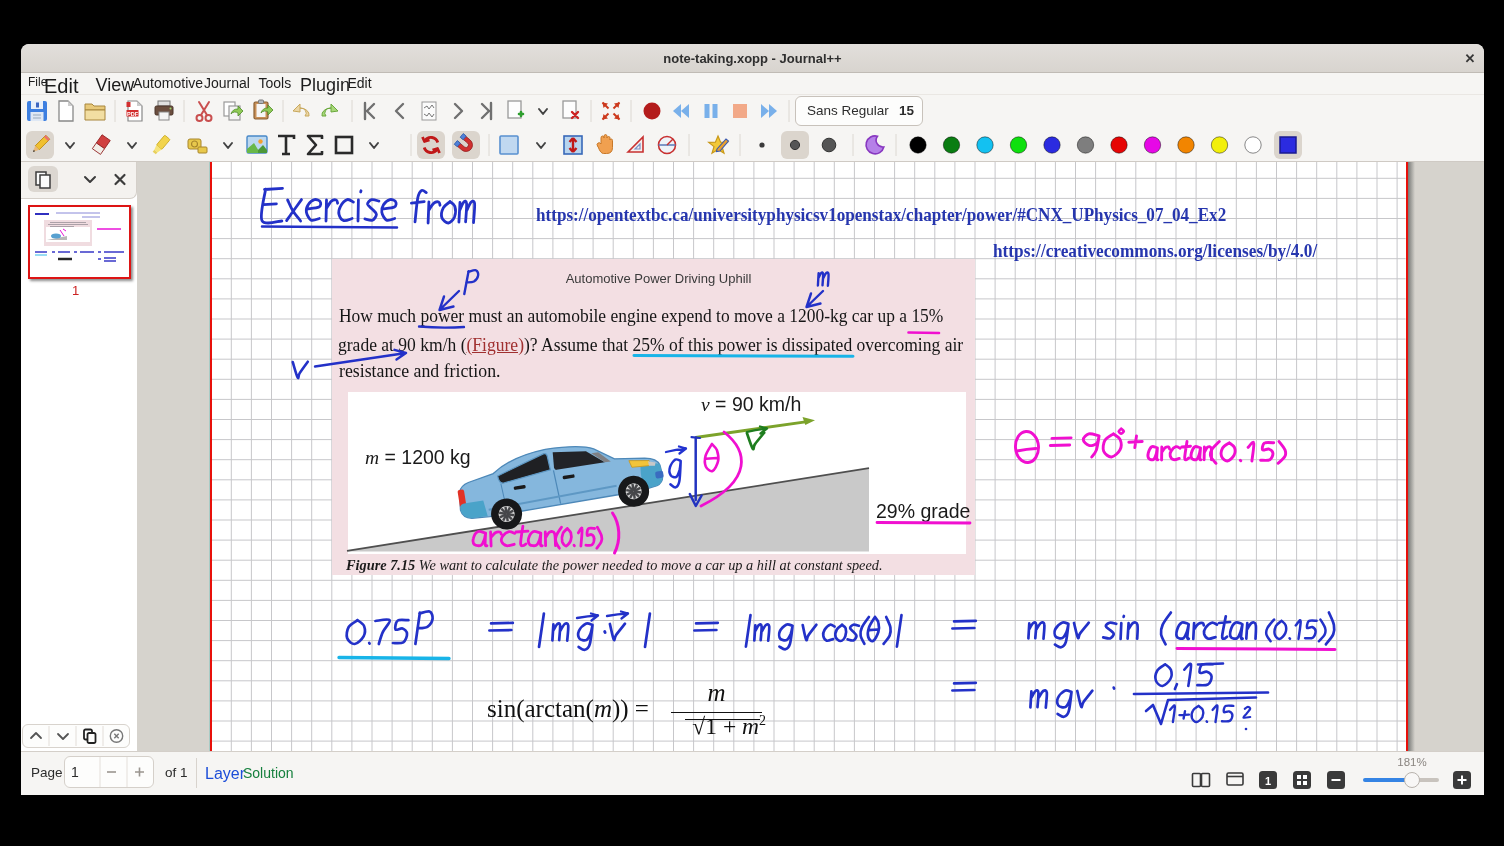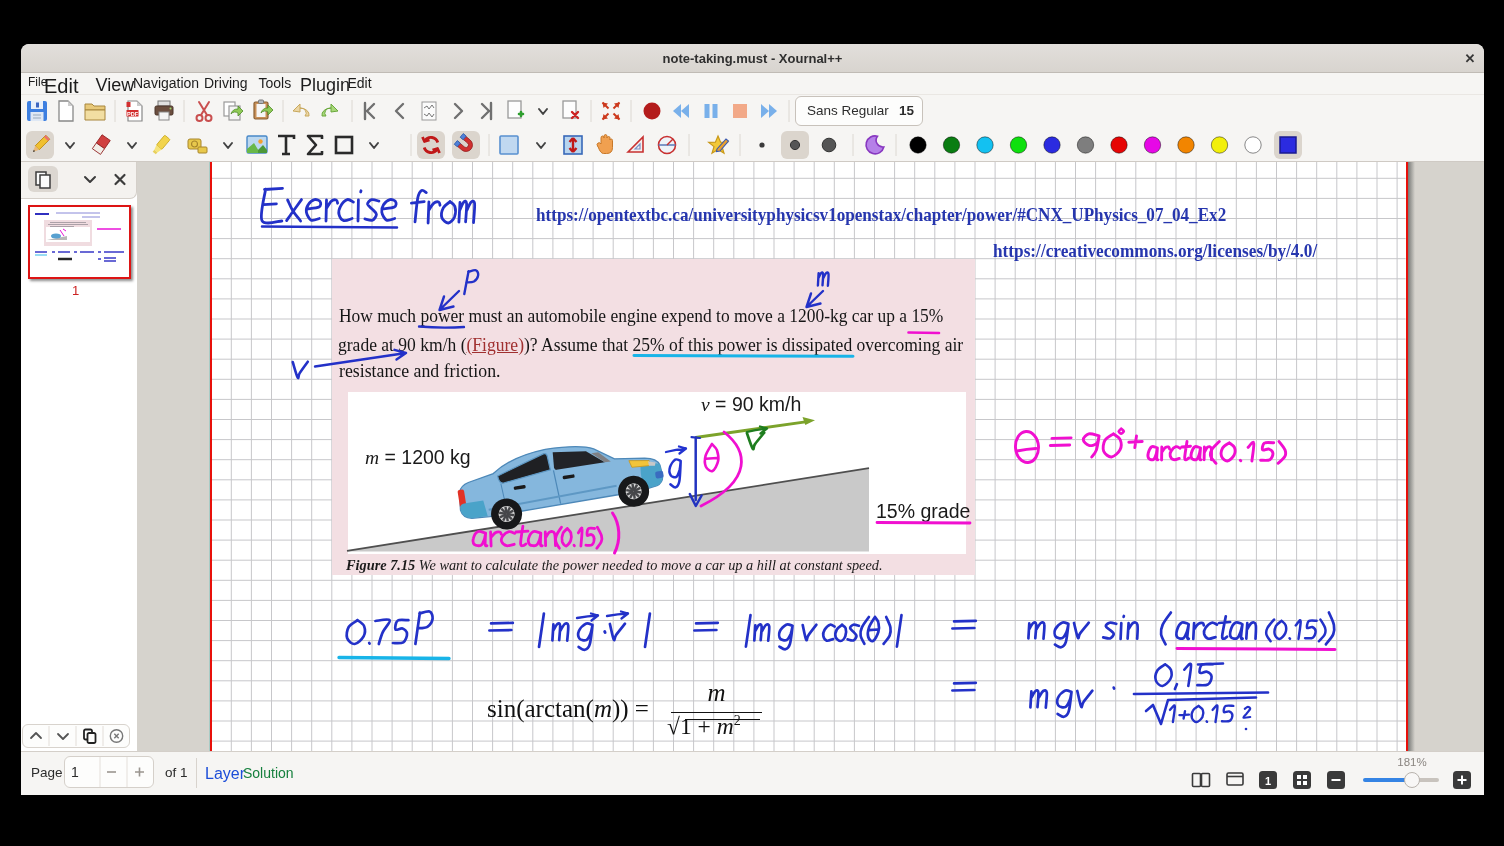--- a/index.html
+++ b/index.html
@@ -1,25 +1,25 @@
 <!DOCTYPE html>
 <html><head><meta charset="utf-8"><style>
 *{margin:0;padding:0;box-sizing:border-box}
 html,body{width:1504px;height:846px;background:#000;font-family:'Liberation Sans',sans-serif;overflow:hidden}
 </style></head><body>
 <div style="position:absolute;left:21px;top:44px;width:1463px;height:751px;background:#f6f5f3;border-radius:8px 8px 0 0;overflow:hidden">
 <div style="position:absolute;left:0px;top:0px;width:1463px;height:29px;background:linear-gradient(#e2dfdb,#d8d4cf);border-bottom:1px solid #c0bbb5;border-radius:8px 8px 0 0"></div>
-    <div style="position:absolute;left:0px;top:7px;white-space:nowrap;width:1463px;text-align:center;font-size:13px;font-weight:bold;color:#2f2f2f">note-taking.must - Xournal++</div>
+    <div style="position:absolute;left:0px;top:7px;white-space:nowrap;width:1463px;text-align:center;font-size:13px;font-weight:bold;color:#2f2f2f">note-taking.xopp - Journal++</div>
     <div style="position:absolute;left:1441px;top:7px;white-space:nowrap;width:16px;text-align:center;font-size:13px;font-weight:bold;color:#363636">✕</div>
     <div style="position:absolute;left:0px;top:29px;width:1463px;height:22px;background:#f6f5f3;border-bottom:1px solid #eae7e3"></div>
     <div style="position:absolute;left:7px;top:31px;white-space:nowrap;font-size:12px;color:#1c1c1c">File</div>
     <div style="position:absolute;left:23px;top:31px;white-space:nowrap;font-size:20px;color:#1c1c1c">Edit</div>
     <div style="position:absolute;left:74.5px;top:31px;white-space:nowrap;font-size:18px;color:#1c1c1c">View</div>
-    <div style="position:absolute;left:112px;top:31px;white-space:nowrap;font-size:14px;color:#1c1c1c">Navigation</div>
-    <div style="position:absolute;left:183px;top:31px;white-space:nowrap;font-size:14px;color:#1c1c1c">Driving</div>
+    <div style="position:absolute;left:112px;top:31px;white-space:nowrap;font-size:14px;color:#1c1c1c">Automotive</div>
+    <div style="position:absolute;left:183px;top:31px;white-space:nowrap;font-size:14px;color:#1c1c1c">Journal</div>
     <div style="position:absolute;left:237.5px;top:31px;white-space:nowrap;font-size:14px;color:#1c1c1c">Tools</div>
     <div style="position:absolute;left:279px;top:31px;white-space:nowrap;font-size:18px;color:#1c1c1c">Plugin</div>
     <div style="position:absolute;left:326.5px;top:31px;white-space:nowrap;font-size:14px;color:#1c1c1c">Edit</div>
     <div style="position:absolute;left:0px;top:51px;width:1463px;height:33px;background:#f6f5f3"></div>
     <div style="position:absolute;left:0px;top:84px;width:1463px;height:34px;background:#f6f5f3;border-bottom:1px solid #cfcac4"></div>
     <div style="position:absolute;left:774px;top:52px;width:128px;height:30px;background:#fdfdfc;border:1px solid #c8c2bb;border-radius:6px"></div>
     <div style="position:absolute;left:786px;top:59px;white-space:nowrap;font-size:13.5px;color:#2d2d2d">Sans Regular</div>
     <div style="position:absolute;left:878px;top:59px;white-space:nowrap;font-size:13.5px;font-weight:bold;color:#2d2d2d">15</div>
     <div style="position:absolute;left:5px;top:87px;width:28px;height:28px;background:#dbd5cd;border-radius:6px"></div>
     <div style="position:absolute;left:396px;top:87px;width:28px;height:28px;background:#dbd5cd;border-radius:6px"></div>
@@ -124,32 +124,33 @@
       <circle cx="1391" cy="29" r="7.5" fill="#f8f7f6" stroke="#b8b3ad" stroke-width="1"></circle>
       <g transform="translate(1441,29)">
         <rect x="-9" y="-9" width="18" height="18" rx="3.5" fill="#3a3a3a"></rect>
         <rect x="-4.5" y="-1" width="9" height="2" fill="#fff"></rect>
         <rect x="-1" y="-4.5" width="2" height="9" fill="#fff"></rect>
       </g>
     </svg>
     <div style="position:absolute;left:515px;top:160px;white-space:nowrap;font-size:19px;font-weight:bold;font-family:'Liberation Serif', serif;color:#2636ae;transform:scaleX(0.9);transform-origin:0 0">https://opentextbc.ca/universityphysicsv1openstax/chapter/power/#CNX_UPhysics_07_04_Ex2</div>
     <div style="position:absolute;left:972px;top:195.5px;white-space:nowrap;font-size:19px;font-weight:bold;font-family:'Liberation Serif', serif;color:#2636ae;transform:scaleX(0.907);transform-origin:0 0">https://creativecommons.org/licenses/by/4.0/</div>
     <div style="position:absolute;left:311px;top:215px;width:643px;height:316px;background:#f3dfe3"></div>
+    <div style="position:absolute;left:316px;top:227px;white-space:nowrap;width:643px;text-align:center;font-size:13px;color:#3a3a3a">Automotive Power Driving Uphill</div>
     <div style="position:absolute;left:317.6px;top:261px;white-space:nowrap;font-size:19.5px;font-family:'Liberation Serif', serif;color:#151515;transform-origin:0 0;transform:scaleX(0.895)">How much power must an automobile engine expend to move a 1200-kg car up a 15%</div>
     <div style="position:absolute;left:317px;top:289.5px;white-space:nowrap;font-size:19.5px;font-family:'Liberation Serif', serif;color:#151515;transform-origin:0 0;transform:scaleX(0.899)">grade at 90 km/h (<span style="color:#a03030;text-decoration:underline">(Figure)</span>)? Assume that 25% of this power is dissipated overcoming air</div>
     <div style="position:absolute;left:317.6px;top:316px;white-space:nowrap;font-size:19.5px;font-family:'Liberation Serif', serif;color:#151515;transform-origin:0 0;transform:scaleX(0.912)">resistance and friction.</div>
     <div style="position:absolute;left:326.5px;top:347.5px;width:618.5px;height:162px;background:#fff"></div>
     <div style="position:absolute;left:680px;top:348.5px;white-space:nowrap;font-size:19.5px;color:#1a1a1a"><i style="font-family:Liberation Serif">v</i> = 90 km/h</div>
     <div style="position:absolute;left:344px;top:402px;white-space:nowrap;font-size:19.5px;color:#1a1a1a"><i style="font-family:Liberation Serif">m</i> = 1200 kg</div>
-    <div style="position:absolute;left:855px;top:456px;white-space:nowrap;font-size:19.5px;color:#1a1a1a">15% grade</div>
+    <div style="position:absolute;left:855px;top:456px;white-space:nowrap;font-size:19.5px;color:#1a1a1a">29% grade</div>
     <div style="position:absolute;left:325px;top:513px;white-space:nowrap;font-size:15px;font-family:'Liberation Serif', serif;color:#1a1a1a;transform:scaleX(0.955);transform-origin:0 0"><b><i>Figure 7.15</i></b> <i>We want to calculate the power needed to move a car up a hill at constant speed.</i></div>
     <div style="position:absolute;left:466px;top:650.5px;white-space:nowrap;font-size:25px;font-family:'Liberation Serif', serif;color:#111">sin(arctan(<i>m</i>)) =</div>
     <div style="position:absolute;left:650px;top:634.5px;white-space:nowrap;width:91px;text-align:center;font-size:25px;font-family:'Liberation Serif', serif;color:#111"><i>m</i></div>
     <div style="position:absolute;left:650px;top:667.5px;width:91px;height:1.8px;background:#111"></div>
-    <div style="position:absolute;left:646px;top:669px;white-space:nowrap;width:99px;text-align:left;font-size:23.5px;font-family:'Liberation Serif', serif;color:#111">√1 + <i>m</i><sup style="font-size:14px">2</sup></div>
+    <div style="position:absolute;left:646px;top:669px;white-space:nowrap;width:99px;text-align:right;font-size:23.5px;font-family:'Liberation Serif', serif;color:#111">√1 + <i>m</i><sup style="font-size:14px">2</sup></div>
     <div style="position:absolute;left:664px;top:674.8px;width:75px;height:1.4px;background:#111"></div>
     <svg style="position:absolute;left:116px;top:118px" width="1347" height="589" viewBox="137 162 1347 589">
       <path d="M265.6 189.1C265.0 194.3 259.3 215.3 262.0 220.6C264.8 225.9 278.6 220.9 281.9 221.0M264.5 189.5L282.5 188.4M263.7 204.6L276.4 203.8M287.6 200.0C288.5 201.8 290.5 207.0 292.7 210.5C294.8 214.0 299.3 219.2 300.6 221.0M301.5 199.6C300.2 201.4 296.2 207.0 293.7 210.5C291.2 214.0 287.8 218.9 286.6 220.6M307.5 208.8C309.4 208.5 316.8 208.3 319.0 207.1C321.1 205.9 321.0 202.9 320.2 201.7C319.5 200.4 316.5 199.1 314.5 199.6C312.5 200.1 309.6 202.5 308.3 204.6C306.9 206.7 305.9 209.6 306.4 212.2C306.9 214.8 309.1 219.1 311.2 220.2C313.4 221.2 318.0 218.8 319.3 218.5M326.5 200.0L326.0 221.0M326.7 208.0C327.5 206.8 329.8 202.4 331.4 201.1C333.0 199.7 335.3 199.7 336.3 200.0C337.4 200.3 337.4 202.6 337.6 203.2M353.4 202.1C352.4 201.7 349.4 198.9 347.3 199.6C345.1 200.3 341.8 203.9 340.5 206.3C339.1 208.8 338.4 211.9 339.0 214.3C339.6 216.7 341.7 219.9 343.9 220.6C346.1 221.3 350.7 218.8 352.1 218.5M358.4 200.0L358.0 221.0M360.7 192.0L361.0 190.8M378.9 201.1C377.7 200.8 373.6 199.1 371.7 199.6C369.8 200.1 367.4 202.6 367.5 204.2C367.7 205.8 371.1 207.8 372.5 209.4C374.0 211.1 376.4 212.5 376.4 214.3C376.4 216.1 374.4 219.4 372.5 220.2C370.6 220.9 366.1 219.1 364.9 218.9M382.9 208.8C384.8 208.5 392.2 208.3 394.4 207.1C396.5 205.9 396.4 202.9 395.6 201.7C394.9 200.4 391.9 199.1 389.9 199.6C387.9 200.1 385.0 202.5 383.6 204.6C382.3 206.7 381.3 209.6 381.8 212.2C382.3 214.8 384.4 219.1 386.6 220.2C388.8 221.2 393.4 218.8 394.7 218.5" fill="none" stroke="#2331c8" stroke-width="2.8" stroke-linecap="round" stroke-linejoin="round"></path>
       <line x1="262" y1="226.5" x2="397" y2="227.5" stroke="#2331c8" stroke-width="2.5" stroke-linecap="round"></line>
       <path d="M426.3 192.6C425.6 192.2 423.1 189.6 421.7 190.4C420.3 191.3 418.9 192.6 417.8 197.8C416.7 203.1 415.5 217.9 415.0 221.9M411.4 203.1L424.2 201.6M428.9 202.0L428.1 223.0M429.0 210.0C429.8 208.8 432.2 204.4 433.9 203.1C435.5 201.7 437.8 201.7 438.8 202.0C439.8 202.3 439.8 204.6 440.0 205.2M450.2 201.6C449.0 202.6 444.7 205.2 443.3 207.9C441.9 210.6 441.0 215.2 441.9 217.8C442.7 220.3 446.4 223.2 448.5 223.0C450.6 222.8 453.5 219.5 454.6 216.7C455.6 213.9 455.6 208.7 454.8 206.2C454.0 203.7 450.6 202.3 449.8 201.6M460.0 202.4L458.9 222.2M459.9 210.0C460.5 208.6 462.7 203.1 463.8 202.0C464.9 200.9 466.3 200.4 466.6 203.7C466.9 207.0 465.8 218.9 465.6 221.9M466.8 210.4C467.5 209.0 469.9 203.1 471.2 202.0C472.5 200.9 474.2 200.2 474.6 203.7C475.0 207.1 473.7 219.4 473.5 222.6" fill="none" stroke="#2331c8" stroke-width="2.8" stroke-linecap="round" stroke-linejoin="round"></path>
       <path d="M419 326.5 q23 2 45 0.5" fill="none" stroke="#2331c8" stroke-width="2.3" stroke-linecap="round" stroke-linejoin="round"></path>
       <line x1="908.5" y1="332.5" x2="939" y2="333" stroke="#f00fd0" stroke-width="2.6" stroke-linecap="round"></line>
       <line x1="634" y1="355.5" x2="853" y2="356.2" stroke="#18b4e8" stroke-width="3" stroke-linecap="round"></line>
       <path d="M468.6 271.1L464.3 294.0M468.2 271.8C469.5 271.6 474.4 269.6 476.0 270.3C477.7 270.9 478.5 273.8 478.1 275.6C477.8 277.5 475.9 280.3 473.9 281.5C471.9 282.6 467.6 282.3 466.3 282.5" fill="none" stroke="#2331c8" stroke-width="2.4" stroke-linecap="round" stroke-linejoin="round"></path>
       <path d="M459 291 L439.5 310 M439.5 310 l4.5 -13.5 M439.5 310 l14 -3.5" fill="none" stroke="#2331c8" stroke-width="2.4" stroke-linecap="round" stroke-linejoin="round"></path>

